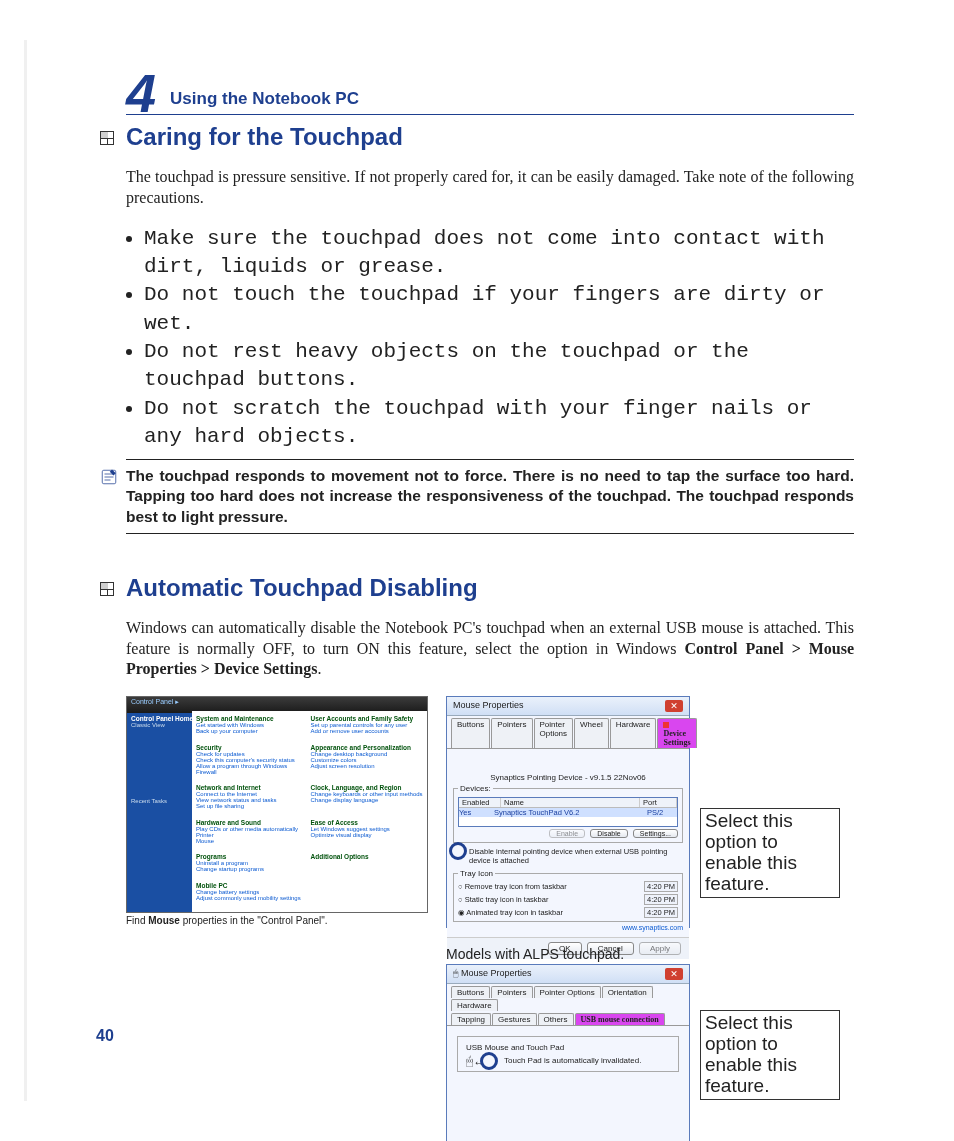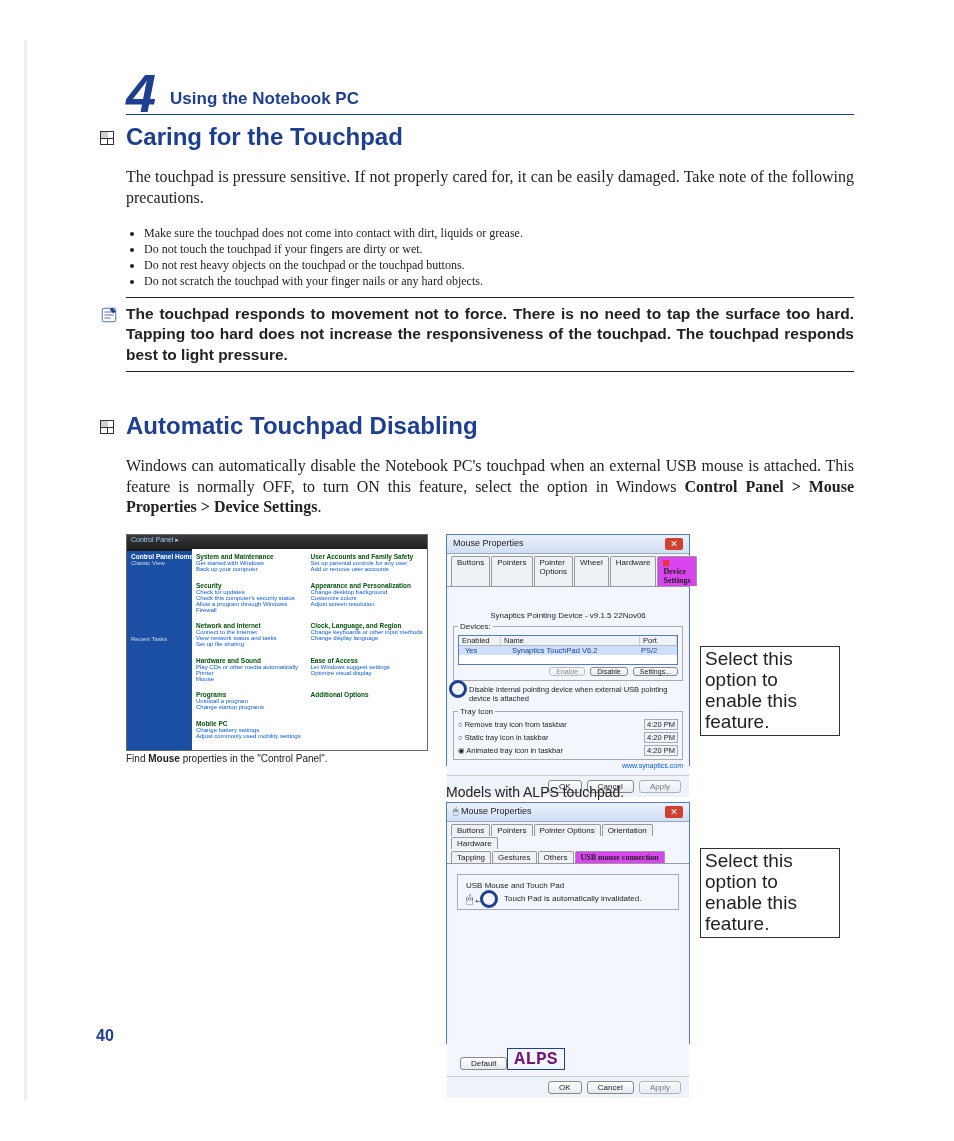--- a/index.html
+++ b/index.html
@@ -89,22 +89,23 @@
     margin: 2px 0 2px 0;
   }
   .body-text {
     font-size: 16px;
     line-height: 1.3;
     text-align: justify;
   }
   ul.bullets {
     margin: 6px 0 8px 0;
     padding-left: 18px;
-    font-size: 12px;
+    font-size: 21px;
     line-height: 1.35;
+    font-family: Liberation Mono, monospace;
   }
   ul.bullets li {
     margin-bottom: 0;
   }
   .note-box {
     border-top: 1px solid #222;
     border-bottom: 1px solid #222;
     padding: 6px 0;
     margin-top: 6px;
     position: relative;
@@ -317,21 +318,21 @@
     display: flex;
     border-bottom: 1px solid #bbb;
     background: #eef2f9;
   }
   .syn-list-header div { padding: 0 3px; border-right: 1px solid #ccc; }
   .syn-sel-row {
     display: flex;
     background: #cfe0ff;
     color: #1a3fa0;
   }
-  .syn-sel-row div { padding: 0 6px; }
+  .syn-sel-row div { padding: 0 0; }
   .small-right-btns {
     text-align: right;
     margin: 2px 0;
   }
   .small-right-btns .win-btn { padding: 0 6px; font-size: 7px; }
   .radio-row {
     font-size: 7.5px;
     display: flex;
     justify-content: space-between;
     align-items: center;

